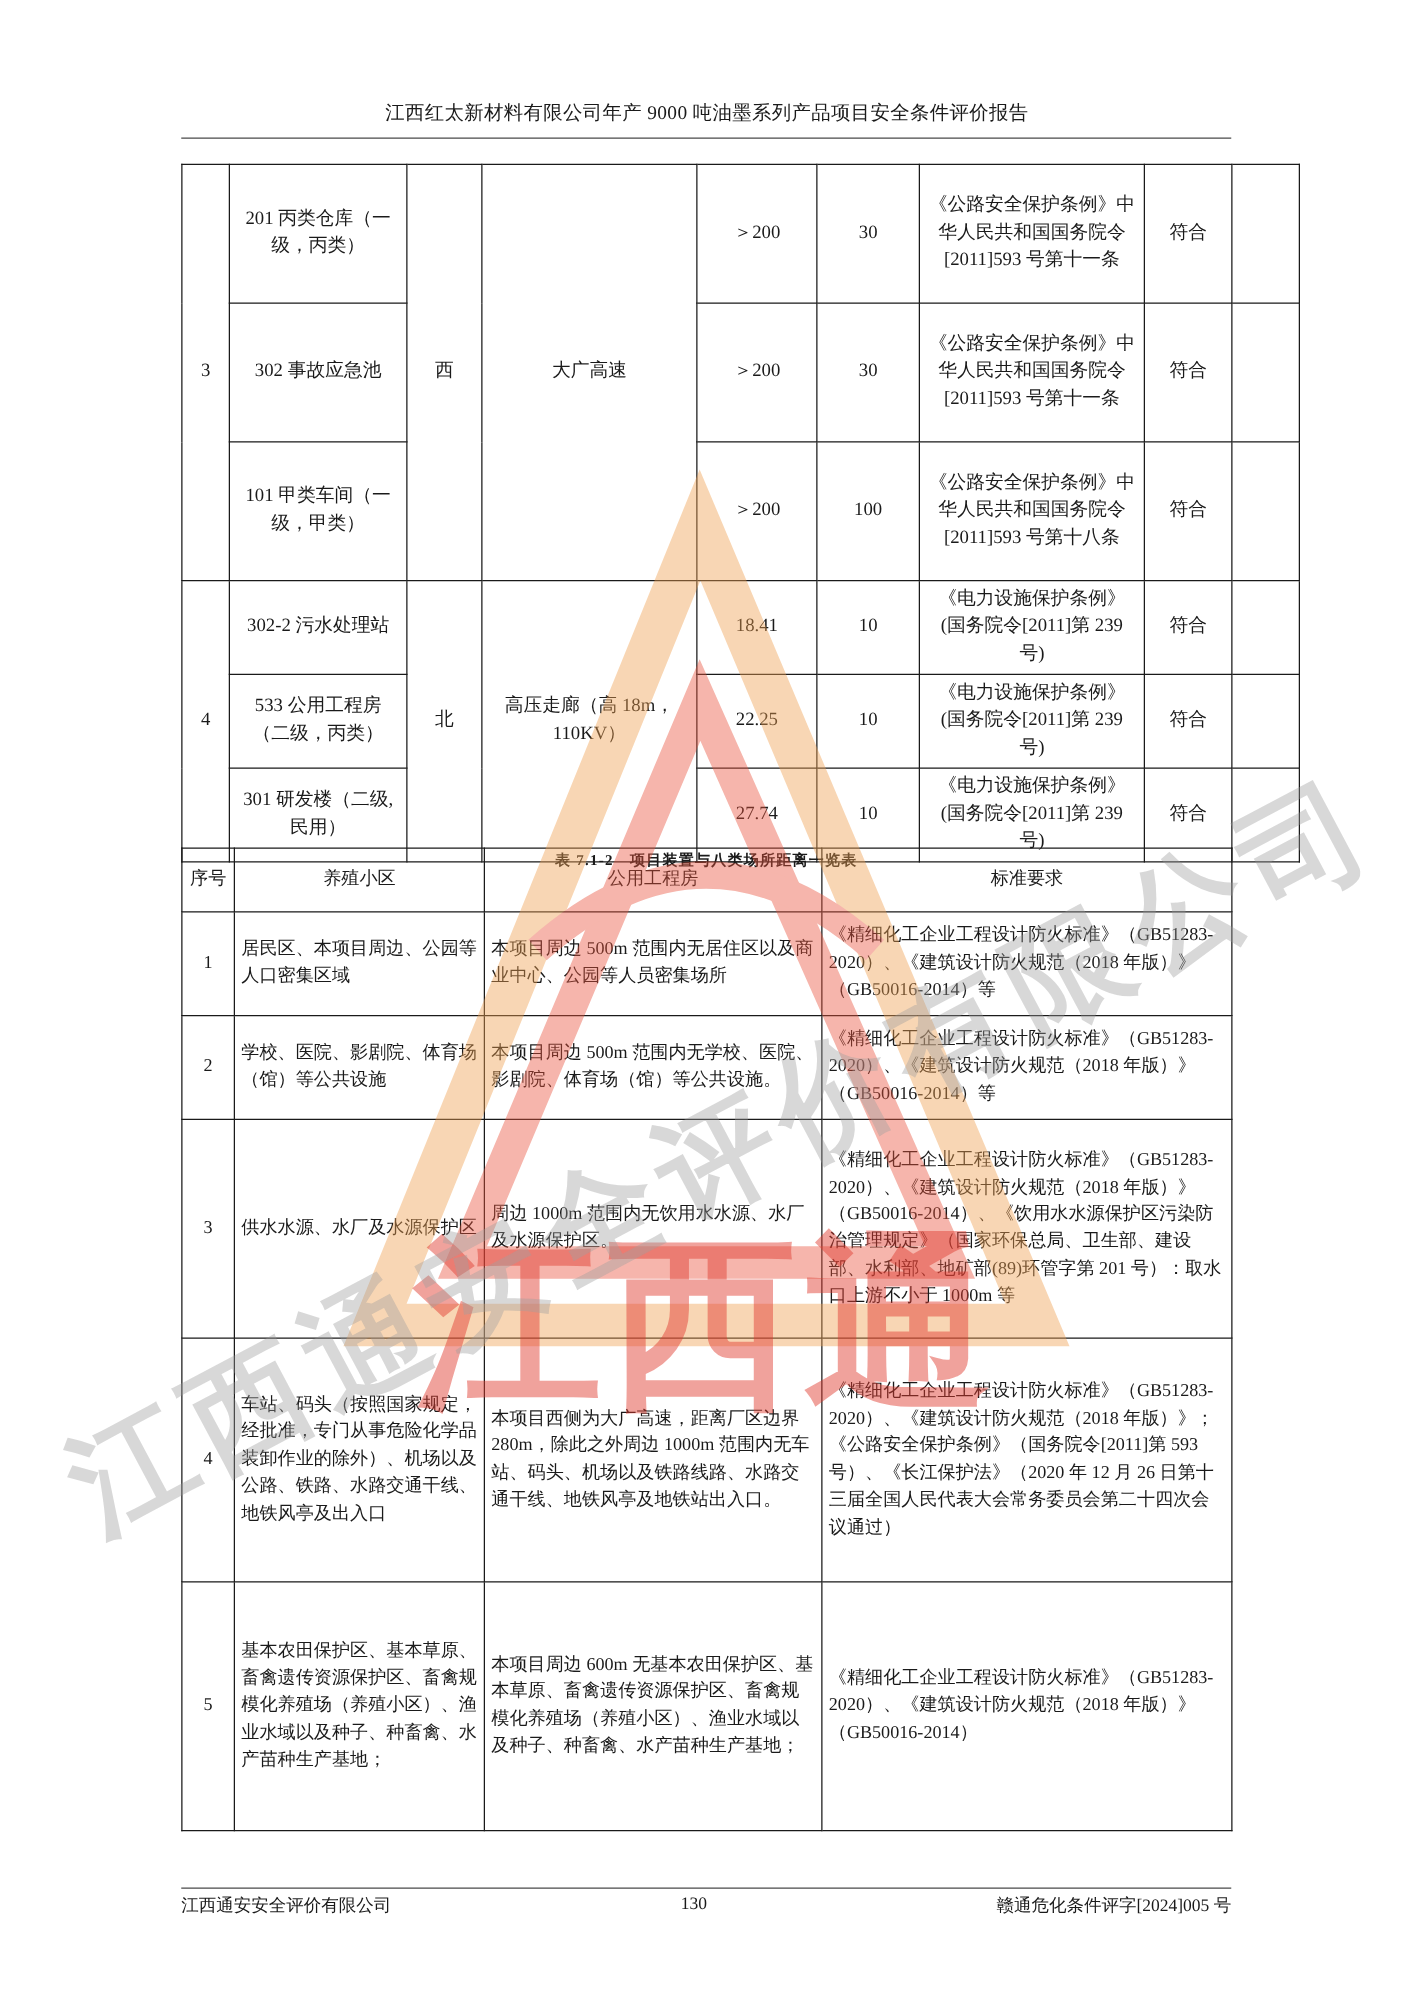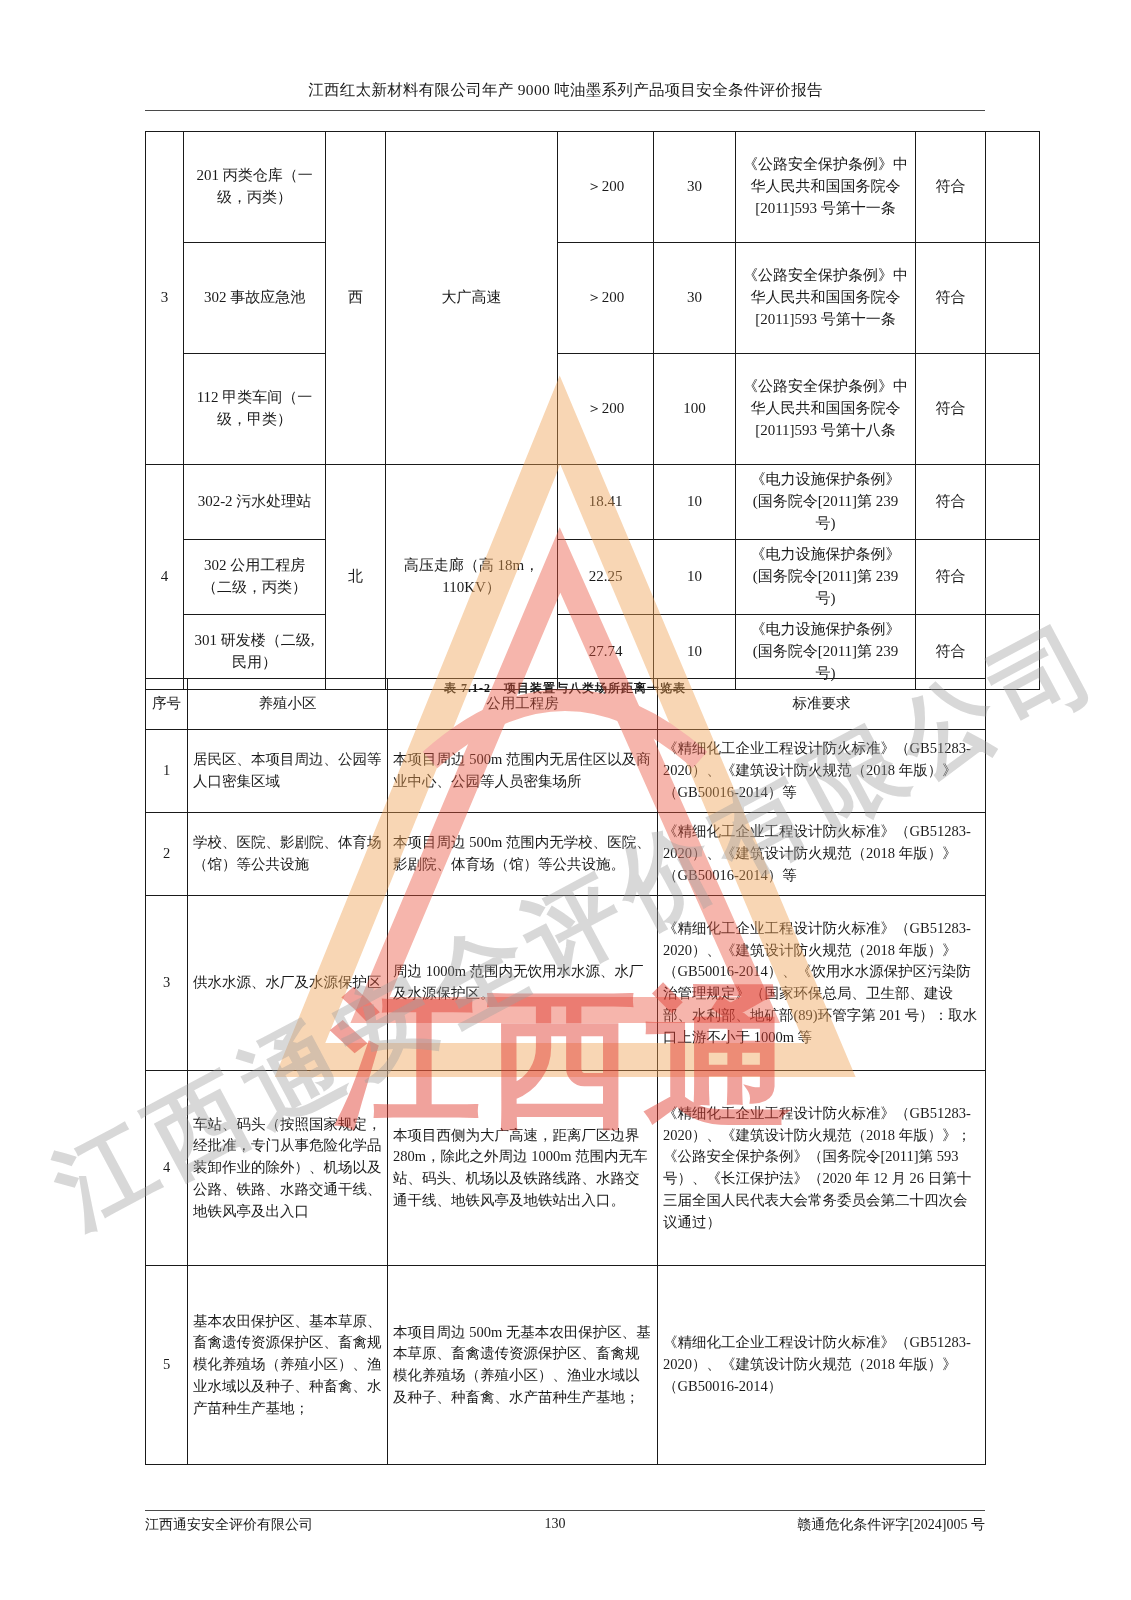--- a/index.html
+++ b/index.html
@@ -172,41 +172,41 @@
       </tr>
       <tr>
         <td style="height:104px">302 事故应急池</td>
         <td>＞200</td>
         <td>30</td>
         <td>《公路安全保护条例》中华人民共和国国务院令[2011]593 号第十一条</td>
         <td>符合</td>
         <td></td>
       </tr>
       <tr>
-        <td style="height:104px">112 甲类车间（一级，甲类）</td>
+        <td style="height:104px">101 甲类车间（一级，甲类）</td>
         <td>＞200</td>
         <td>100</td>
         <td>《公路安全保护条例》中华人民共和国国务院令[2011]593 号第十八条</td>
         <td>符合</td>
         <td></td>
       </tr>
 
       <tr>
         <td rowspan="3">4</td>
         <td style="height:68px">302-2 污水处理站</td>
         <td rowspan="3">北</td>
         <td rowspan="3">高压走廊（高 18m，110KV）</td>
         <td>18.41</td>
         <td>10</td>
         <td>《电力设施保护条例》(国务院令[2011]第 239 号)</td>
         <td>符合</td>
         <td></td>
       </tr>
       <tr>
-        <td style="height:68px">302 公用工程房（二级，丙类）</td>
+        <td style="height:68px">533 公用工程房（二级，丙类）</td>
         <td>22.25</td>
         <td>10</td>
         <td>《电力设施保护条例》(国务院令[2011]第 239 号)</td>
         <td>符合</td>
         <td></td>
       </tr>
       <tr>
         <td style="height:68px">301 研发楼（二级,民用）</td>
         <td>27.74</td>
         <td>10</td>
@@ -253,21 +253,21 @@
       </tr>
       <tr>
         <td class="c-idx" style="height:188px">4</td>
         <td class="c-body">车站、码头（按照国家规定，经批准，专门从事危险化学品装卸作业的除外）、机场以及公路、铁路、水路交通干线、地铁风亭及出入口</td>
         <td class="c-body">本项目西侧为大广高速，距离厂区边界 280m，除此之外周边 1000m 范围内无车站、码头、机场以及铁路线路、水路交通干线、地铁风亭及地铁站出入口。</td>
         <td class="c-body">《精细化工企业工程设计防火标准》（GB51283-2020）、《建筑设计防火规范（2018 年版）》；《公路安全保护条例》（国务院令[2011]第 593 号）、《长江保护法》（2020 年 12 月 26 日第十三届全国人民代表大会常务委员会第二十四次会议通过）</td>
       </tr>
       <tr>
         <td class="c-idx" style="height:192px">5</td>
         <td class="c-body">基本农田保护区、基本草原、畜禽遗传资源保护区、畜禽规模化养殖场（养殖小区）、渔业水域以及种子、种畜禽、水产苗种生产基地；</td>
-        <td class="c-body">本项目周边 500m 无基本农田保护区、基本草原、畜禽遗传资源保护区、畜禽规模化养殖场（养殖小区）、渔业水域以及种子、种畜禽、水产苗种生产基地；</td>
+        <td class="c-body">本项目周边 600m 无基本农田保护区、基本草原、畜禽遗传资源保护区、畜禽规模化养殖场（养殖小区）、渔业水域以及种子、种畜禽、水产苗种生产基地；</td>
         <td class="c-body">《精细化工企业工程设计防火标准》（GB51283-2020）、《建筑设计防火规范（2018 年版）》（GB50016-2014）</td>
       </tr>
     </tbody>
   </table>
 
   <div class="footer-rule"></div>
   <div class="footer">
     <span class="fl">江西通安安全评价有限公司</span>
     <span class="fc">130</span>
     <span class="fr">赣通危化条件评字[2024]005 号</span>

